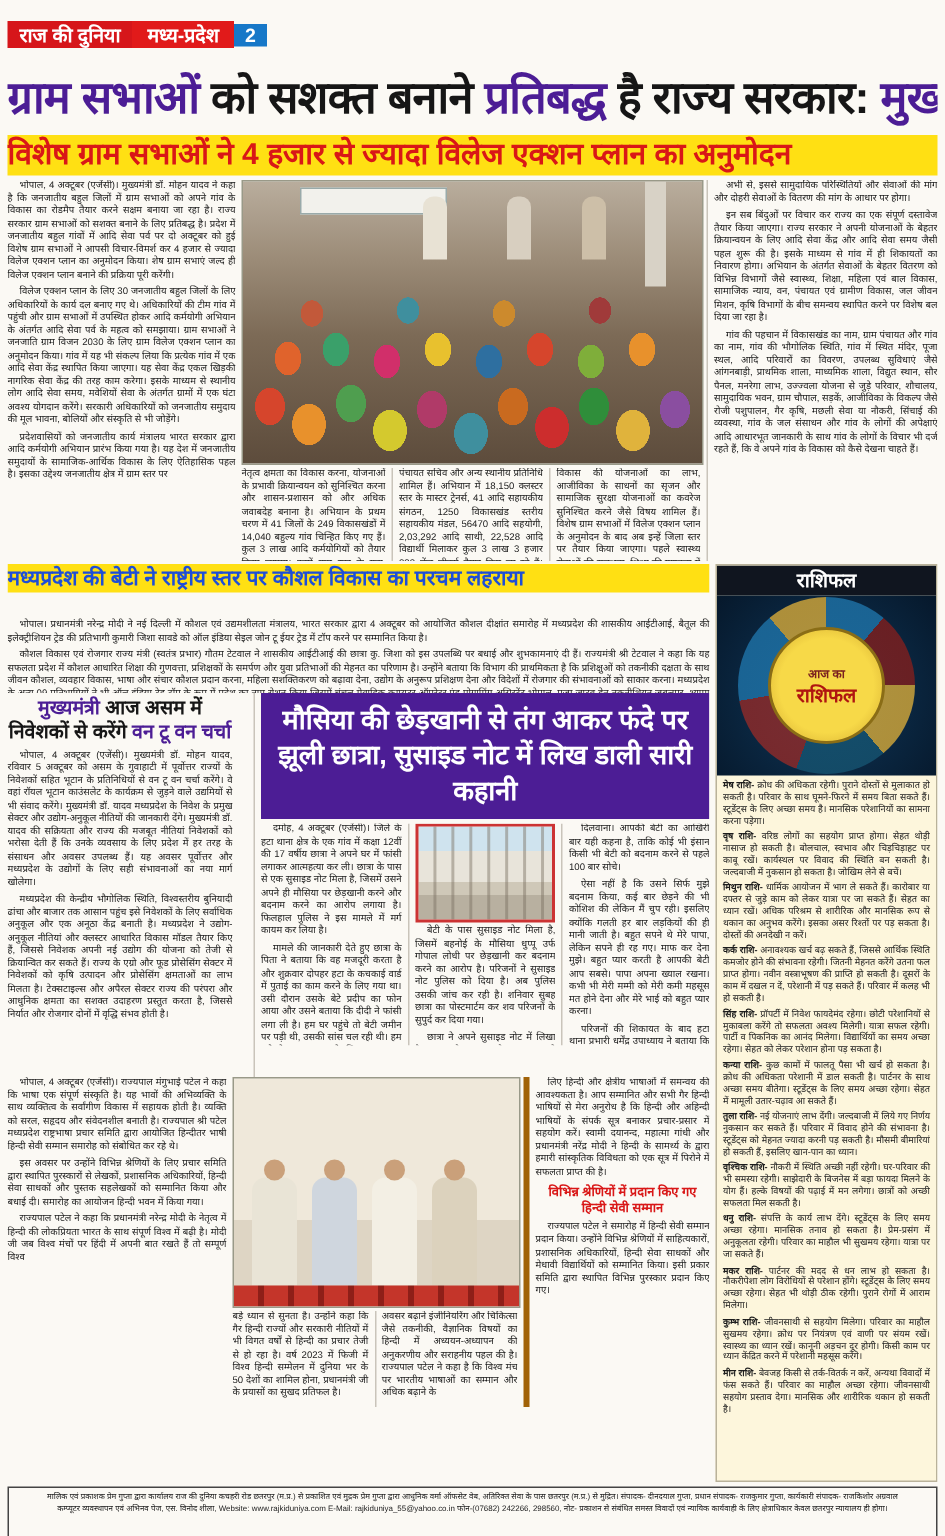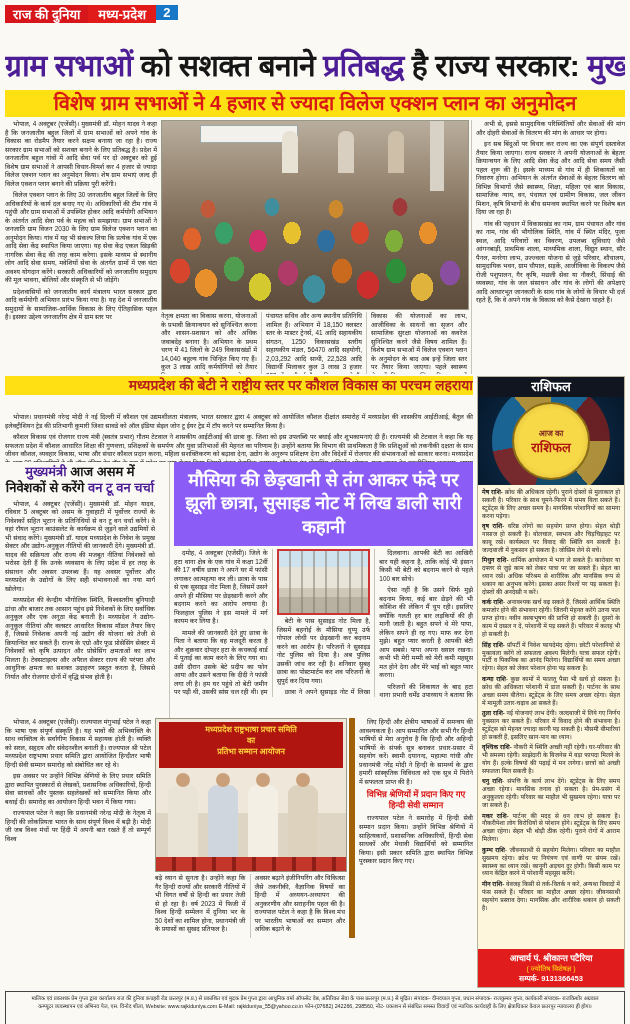--- a/index.html
+++ b/index.html
@@ -1,27 +1,27 @@
 <!DOCTYPE html>
 <html lang="hi"><head>
 <meta charset="utf-8">
 <style>
   html,body{margin:0;padding:0;}
   body{width:630px;height:1024px;background:#e9e6df;font-family:"Liberation Sans","DejaVu Sans",sans-serif;}
   .page{position:relative;width:630px;height:1024px;background:#fbf9f4;overflow:hidden;box-sizing:border-box;padding:5px 5px 0 5px;}
   
-  .mast{display:flex;align-items:flex-start;height:36px;margin-bottom:3px;}
+  .mast{display:flex;align-items:center;height:36px;margin-bottom:3px;}
   .mast .paper{background:#d6161a;color:#fff;font-weight:bold;font-size:13px;display:flex;align-items:center;padding:0 8px;white-space:nowrap;}
   .mast .strip{flex:1;background:#2fb3bd;color:#fff;font-size:9.5px;font-weight:bold;display:flex;align-items:center;padding:0 10px;}
   .mast .edition{background:#e11a1a;color:#fff;font-weight:bold;font-size:13px;display:flex;align-items:center;padding:0 10px;}
   .mast .pageno{background:#1778c8;color:#fff;font-weight:bold;font-size:13px;display:flex;align-items:center;justify-content:center;width:22px;}
   
   .h1{font-size:30px;font-weight:800;line-height:44px;height:44px;text-align:center;white-space:nowrap;color:#161616;letter-spacing:-0.5px;margin-bottom:2px;overflow:hidden;}
   .red{color:#4c1d95;}
-  .subhead{background:#ffe013;color:#d91717;font-weight:800;font-size:20px;height:27px;line-height:27px;text-align:center;white-space:nowrap;overflow:hidden;margin-bottom:3px;}
+  .subhead{background:#ffe013;color:#d91717;font-weight:800;font-size:20px;height:27px;line-height:27px;text-align:left;white-space:nowrap;overflow:hidden;margin-bottom:3px;}
   
   .jtext{font-size:6.4px;line-height:1.33;text-align:justify;color:#1c1c1c;}
   .jtext p{margin:0 0 3px 0;text-indent:8px;}
   .colrule{border-left:1px solid #c9c4ba;padding-left:4px;}
   
   .toprow{display:flex;gap:4px;height:254px;overflow:hidden;margin-bottom:2px;}
   .toprow .lcol{width:152px;overflow:hidden;}
   .toprow .ccol{width:306px;display:flex;flex-direction:column;}
   .toprow .rcol{flex:1;overflow:hidden;}
   .photo-crowd{position:relative;width:306px;height:188px;overflow:hidden;border:1px solid #998;
@@ -50,55 +50,55 @@
       radial-gradient(12px 14px at 174px 88px,#cc8a2d 62%,transparent 63%),
       radial-gradient(12px 14px at 238px 86px,#a03a3a 62%,transparent 63%),
       linear-gradient(#b9ad9d 0%,#9b8b77 28%,#7c6a56 55%,#5d4c3c 100%);}
   .photo-crowd .banner{position:absolute;left:38px;top:4px;width:96px;height:16px;background:#f2f1ec;border:1px solid #9aa;}
   .photo-crowd .pillar{position:absolute;right:24px;top:0;width:14px;height:70px;background:#d8d2c6;}
   .photo-crowd .fig{position:absolute;top:10px;width:16px;height:42px;border-radius:7px 7px 0 0;}
   .below-photo{display:flex;gap:4px;height:62px;overflow:hidden;margin-top:2px;}
   .below-photo .mini{width:99px;overflow:hidden;}
   
   .band{height:86px;overflow:hidden;}
-  .bandhead{background:#ffe013;color:#b91c1c;font-weight:800;font-size:14px;height:19px;line-height:19px;text-align:right;white-space:nowrap;overflow:hidden;margin-bottom:18px;}
+  .bandhead{background:#ffe013;color:#1d4ed8;font-weight:800;font-size:14px;height:19px;line-height:19px;text-align:left;white-space:nowrap;overflow:hidden;margin-bottom:18px;}
   
   .mainrow{display:flex;gap:4px;height:612px;overflow:hidden;}
   .mainleft{width:468px;display:flex;flex-direction:column;}
   .row2{display:flex;gap:14px;height:256px;overflow:hidden;}
   .assam{width:150px;overflow:hidden;}
   .assam .ahead{font-size:13px;font-weight:800;text-align:center;line-height:1.25;color:#161616;margin:2px 0 3px 0;}
   .suicide{flex:1;overflow:hidden;border-left:1px solid #c9c4ba;padding-left:4px;}
-  .redbox{background:#8b5cf6;color:#fff;font-weight:800;font-size:18px;line-height:1.3;text-align:center;padding:7px 6px;margin-bottom:3px;}
+  .redbox{background:#4c1d95;color:#fff;font-weight:800;font-size:18px;line-height:1.3;text-align:center;padding:7px 6px;margin-bottom:3px;}
   .scols{display:flex;gap:4px;height:148px;overflow:hidden;}
   .scols .sc{flex:1;overflow:hidden;}
   .photo-bldg{width:100%;height:66px;border:2px solid #c33;box-sizing:border-box;margin-bottom:2px;
     background:
       repeating-linear-gradient(90deg,transparent 0 10px,rgba(120,110,95,.45) 10px 12px),
       linear-gradient(#cfe3ee 0 26%,#e8e4da 26% 60%,#cfc8b8 60% 74%,#b8b0a0 74% 100%);}
   
   .gov{height:270px;overflow:hidden;}
   .gov .ghead{font-size:18.5px;font-weight:800;text-align:center;height:24px;line-height:24px;white-space:nowrap;overflow:hidden;color:#161616;}
   .gov .gsub{background:#ffe013;color:#222;font-weight:800;font-size:14px;height:20px;line-height:20px;text-align:center;white-space:nowrap;overflow:hidden;margin:1px 0 3px 0;}
   .gov .grow{display:flex;gap:4px;height:220px;overflow:hidden;}
   .gov .gl{width:146px;overflow:hidden;}
   .gov .gc{width:190px;display:flex;flex-direction:column;}
-  .gov .gr{flex:1;overflow:hidden;border-left:6px solid #a16207;padding-left:4px;}
+  .gov .gr{flex:1;overflow:hidden;border-left:4px solid #a16207;padding-left:4px;}
   .photo-award{position:relative;width:190px;height:152px;border:1px solid #998;overflow:hidden;background:linear-gradient(#efe8da 0 62%,#ded5c4 62% 100%);}
   .photo-award .abanner{position:absolute;left:3px;right:3px;top:3px;height:46px;background:#b01510;color:#ffd23c;font-weight:bold;font-size:8px;line-height:1.35;text-align:center;padding-top:3px;box-sizing:border-box;}
   .photo-award .person{position:absolute;bottom:14px;width:30px;height:72px;border-radius:9px 9px 0 0;}
   .photo-award .head{position:absolute;width:14px;height:14px;border-radius:50%;background:#caa07a;}
   .photo-award .chairs{position:absolute;left:0;right:0;bottom:0;height:14px;background:repeating-linear-gradient(90deg,#c4352a 0 16px,#8e1f18 16px 20px);}
   .gsubcols{display:flex;gap:4px;height:64px;overflow:hidden;margin-top:2px;}
   .gsubcols .gm{flex:1;overflow:hidden;}
   .redsub{color:#d91717;font-weight:800;font-size:8.6px;line-height:1.3;text-align:center;margin:3px 0;}
   
   .rashi{flex:1;display:flex;flex-direction:column;background:#fdf6dc;border:1px solid #b9b29a;box-sizing:border-box;overflow:hidden;}
   .rashi .rtitle{background:#10151f;color:#fff;font-weight:800;font-size:13px;height:20px;line-height:20px;text-align:center;}
-  .zodiac{position:relative;height:88px;overflow:hidden;background:radial-gradient(circle at 50% 55%,#11446b 0%,#0a2640 55%,#06182b 100%);text-decoration:underline;}
+  .zodiac{position:relative;height:120px;overflow:hidden;background:radial-gradient(circle at 50% 55%,#11446b 0%,#0a2640 55%,#06182b 100%);text-decoration:underline;}
   .zodiac .ring{position:absolute;left:50%;top:50%;width:118px;height:118px;transform:translate(-50%,-50%);border-radius:50%;
     background:conic-gradient(#1d6fa3 0 40deg,#7a1f1f 40deg 90deg,#caa23a 90deg 140deg,#15516e 140deg 200deg,#8a2a2a 200deg 260deg,#1d6fa3 260deg 320deg,#caa23a 320deg 360deg);opacity:.85;}
   .zodiac .gold{position:absolute;left:50%;top:50%;width:74px;height:74px;transform:translate(-50%,-50%);border-radius:50%;
     background:radial-gradient(circle,#f7d948 0 60%,#cfa52c 100%);display:flex;flex-direction:column;align-items:center;justify-content:center;border:2px solid #8a6d16;}
   .zodiac .gold .t1{font-size:8px;font-weight:800;color:#7a1f1f;}
   .zodiac .gold .t2{font-size:13px;font-weight:800;color:#b01510;}
   .signs{flex:1;overflow:hidden;padding:3px 4px;font-size:6.1px;line-height:1.3;text-align:justify;color:#1c1c1c;}
   .signs .sign{margin-bottom:2.5px;}
   .signs .sname{font-weight:800;}
   .astro{background:#e11c1c;color:#fff;text-align:center;padding:3px 2px 4px 2px;}
@@ -191,25 +191,20 @@
 
       <div class="gov">
         <div class="grow">
           <div class="gl jtext">
             <p>भोपाल, 4 अक्टूबर (एजेंसी)। राज्यपाल मंगुभाई पटेल ने कहा कि भाषा एक संपूर्ण संस्कृति है। यह भावों की अभिव्यक्ति के साथ व्यक्तित्व के सर्वांगीण विकास में सहायक होती है। व्यक्ति को सरल, सहृदय और संवेदनशील बनाती है। राज्यपाल श्री पटेल मध्यप्रदेश राष्ट्रभाषा प्रचार समिति द्वारा आयोजित हिन्दीतर भाषी हिन्दी सेवी सम्मान समारोह को संबोधित कर रहे थे।</p>
             <p>इस अवसर पर उन्होंने विभिन्न श्रेणियों के लिए प्रचार समिति द्वारा स्थापित पुरस्कारों से लेखकों, प्रशासनिक अधिकारियों, हिन्दी सेवा साधकों और पुस्तक सहलेखकों को सम्मानित किया और बधाई दी। समारोह का आयोजन हिन्दी भवन में किया गया।</p>
             <p>राज्यपाल पटेल ने कहा कि प्रधानमंत्री नरेन्द्र मोदी के नेतृत्व में हिन्दी की लोकप्रियता भारत के साथ संपूर्ण विश्व में बढ़ी है। मोदी जी जब विश्व मंचों पर हिंदी में अपनी बात रखते हैं तो सम्पूर्ण विश्व</p>
           </div>
           <div class="gc">
             <div class="photo-award">
-              <div class="abanner">
-                <div>मध्यप्रदेश राष्ट्रभाषा प्रचार समिति</div>
-                <div>का</div>
-                <div>प्रतिभा सम्मान आयोजन</div>
-              </div>
               <div class="person" style="left:12px;background:#e9e4d6;"></div>
               <div class="head" style="left:20px;bottom:84px;"></div>
               <div class="person" style="left:52px;background:#cfd6de;"></div>
               <div class="head" style="left:60px;bottom:84px;"></div>
               <div class="person" style="left:92px;background:#f3efe4;"></div>
               <div class="head" style="left:100px;bottom:84px;"></div>
               <div class="person" style="left:132px;background:#dcd2bd;"></div>
               <div class="head" style="left:140px;bottom:84px;"></div>
               <div class="chairs"></div>
             </div>
@@ -255,25 +250,20 @@
           <div class="sign"><span class="sname">वृश्चिक राशि-</span><span> नौकरी में स्थिति अच्छी नहीं रहेगी। घर-परिवार की भी समस्या रहेगी। साझेदारी के बिजनेस में बड़ा फायदा मिलने के योग हैं। हल्के विषयों की पढ़ाई में मन लगेगा। छात्रों को अच्छी सफलता मिल सकती है।</span></div>
 
           <div class="sign"><span class="sname">धनु राशि-</span><span> संपत्ति के कार्य लाभ देंगे। स्टूडेंट्स के लिए समय अच्छा रहेगा। मानसिक तनाव हो सकता है। प्रेम-प्रसंग में अनुकूलता रहेगी। परिवार का माहौल भी सुखमय रहेगा। यात्रा पर जा सकते हैं।</span></div>
 
           <div class="sign"><span class="sname">मकर राशि-</span><span> पार्टनर की मदद से धन लाभ हो सकता है। नौकरीपेशा लोग विरोधियों से परेशान होंगे। स्टूडेंट्स के लिए समय अच्छा रहेगा। सेहत भी थोड़ी ठीक रहेगी। पुराने रोगों में आराम मिलेगा।</span></div>
 
           <div class="sign"><span class="sname">कुम्भ राशि-</span><span> जीवनसाथी से सहयोग मिलेगा। परिवार का माहौल सुखमय रहेगा। क्रोध पर नियंत्रण एवं वाणी पर संयम रखें। स्वास्थ्य का ध्यान रखें। कानूनी अड़चन दूर होगी। किसी काम पर ध्यान केंद्रित करने में परेशानी महसूस करेंगे।</span></div>
 
           <div class="sign"><span class="sname">मीन राशि-</span><span> बेवजह किसी से तर्क-वितर्क न करें, अन्यथा विवादों में फंस सकते हैं। परिवार का माहौल अच्छा रहेगा। जीवनसाथी सहयोग प्रस्ताव देगा। मानसिक और शारीरिक थकान हो सकती है।</span></div>
         </div>
-      <div class="astro">
-        <div class="an">आचार्य पं. श्रीकान्त पटैरिया</div>
-        <div class="ar">( ज्योतिष विशेषज्ञ )</div>
-        <div class="ac">सम्पर्क- 9131366453</div>
-      </div>
     </div>
   </div>
 
   <div class="footer">
     <div>मालिक एवं प्रकाशक प्रेम गुप्ता द्वारा कार्यालय राज की दुनिया कचहरी रोड छतरपुर (म.प्र.) से प्रकाशित एवं मुद्रक प्रेम गुप्ता द्वारा आधुनिक वर्मा ऑफसेट वेब, अतिरिक्त सेवा के पास छतरपुर (म.प्र.) से मुद्रित। संपादक- दीनदयाल गुप्ता, प्रधान संपादक- राजकुमार गुप्ता, कार्यकारी संपादक- राजकिशोर अग्रवाल</div>
     <div>कम्प्यूटर व्यवस्थापन एवं अभिनव पेज, एस. विनोद शीला, Website: www.rajkiduniya.com E-Mail: rajkiduniya_55@yahoo.co.in फोन-(07682) 242266, 298560, नोट- प्रकाशन से संबंधित समस्त विवादों एवं न्यायिक कार्यवाही के लिए क्षेत्राधिकार केवल छतरपुर न्यायालय ही होगा।</div>
   </div>
 
 </div>
 

